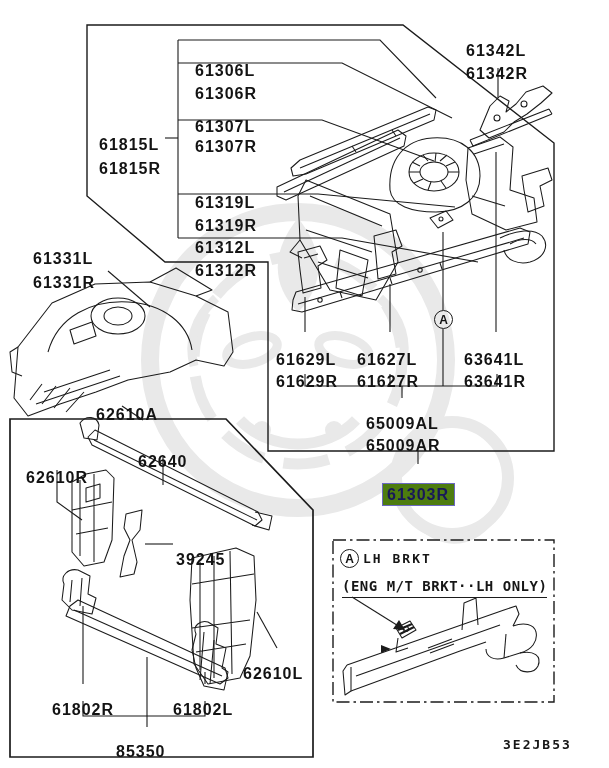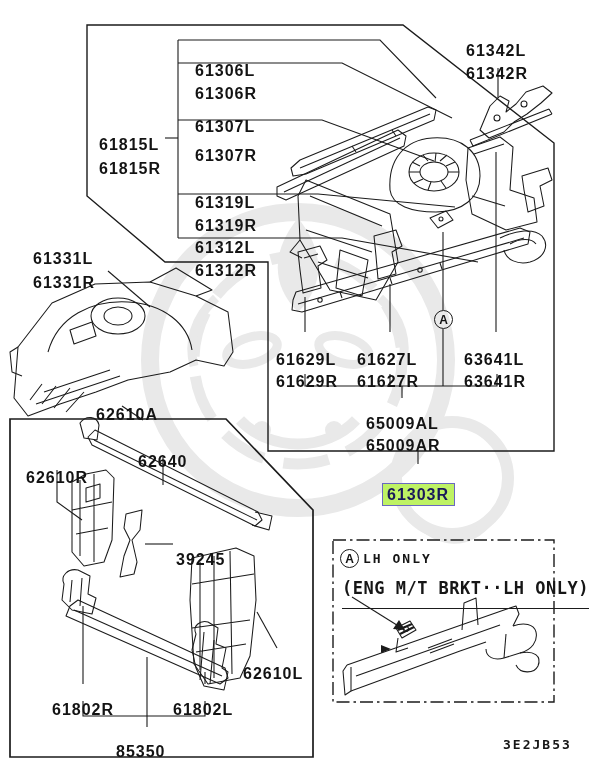--- a/index.html
+++ b/index.html
@@ -9,21 +9,21 @@
   .lbl{position:absolute;z-index:3;font:700 16px/1 "Liberation Sans",sans-serif;
        letter-spacing:1px;color:#131313;white-space:nowrap;margin-top:15px;}
   .hl{position:absolute;z-index:3;font:700 16px/1 "Liberation Sans",sans-serif;
       letter-spacing:1px;white-space:nowrap;padding:3px 5px 2px 4px;}
   .amark{position:absolute;z-index:3;width:17px;height:17px;border-radius:50%;
          display:flex;align-items:center;justify-content:center;
          font:700 12px "Liberation Sans",sans-serif;color:#131313;}
   .mono{position:absolute;z-index:3;font-family:"DejaVu Sans Mono",monospace;
         font-weight:700;color:#161616;white-space:nowrap;}
   .detail-title{font-size:13px;letter-spacing:2px;}
-  .detail-note{font-size:17px;letter-spacing:0.5px;padding-bottom:10px;}
+  .detail-note{font-size:14px;letter-spacing:0.5px;padding-bottom:3px;}
   .code{font-size:13px;letter-spacing:2px;}
 </style>
 </head>
 <body>
 
 <div class="stage">
 
   <svg class="art" width="609" height="768" viewBox="0 0 609 768">
 
     <g fill="none" stroke="#e9e9e9">
@@ -163,21 +163,21 @@
       <path d="M398,638 L396,652 L408,648"></path>
       <path d="M352,597 L400,627"></path>
       <polygon points="405,630 393,629 399,620" fill="#1b1b1b" stroke="none"></polygon>
       <polygon points="381,645 391,649 381,653" fill="#1b1b1b" stroke="none"></polygon>
     </g>
   </svg>
 
   <div class="lbl" style="left:195px;top:48px">61306L</div>
   <div class="lbl" style="left:195px;top:71px">61306R</div>
   <div class="lbl" style="left:195px;top:104px">61307L</div>
-  <div class="lbl" style="left:195px;top:133px">61307R</div>
+  <div class="lbl" style="left:195px;top:124px">61307R</div>
   <div class="lbl" style="left:195px;top:180px">61319L</div>
   <div class="lbl" style="left:195px;top:203px">61319R</div>
   <div class="lbl" style="left:195px;top:225px">61312L</div>
   <div class="lbl" style="left:195px;top:248px">61312R</div>
 
   <div class="lbl" style="left:99px;top:122px">61815L</div>
   <div class="lbl" style="left:99px;top:146px">61815R</div>
 
   <div class="lbl" style="left:466px;top:28px">61342L</div>
   <div class="lbl" style="left:466px;top:51px">61342R</div>
@@ -189,30 +189,30 @@
   <div class="lbl" style="left:276px;top:359px">61629R</div>
   <div class="lbl" style="left:357px;top:337px">61627L</div>
   <div class="lbl" style="left:357px;top:359px">61627R</div>
   <div class="lbl" style="left:464px;top:337px">63641L</div>
   <div class="lbl" style="left:464px;top:359px">63641R</div>
 
   <div class="lbl" style="left:366px;top:401px">65009AL</div>
   <div class="lbl" style="left:366px;top:423px">65009AR</div>
 
   <div class="lbl" style="left:387px;top:467px">61303L</div>
-  <div class="hl" style="left:382px;top:483px;background:#bef264;border:1px solid #6a68c0;color:#18185a">61303R</div>
+  <div class="hl" style="left:382px;top:483px;background:#4d7c0f;border:1px solid #6a68c0;color:#18185a">61303R</div>
 
   <div class="lbl" style="left:96px;top:392px">62610A</div>
   <div class="lbl" style="left:138px;top:439px">62640</div>
   <div class="lbl" style="left:26px;top:455px">62610R</div>
   <div class="lbl" style="left:176px;top:537px">39245</div>
   <div class="lbl" style="left:243px;top:651px">62610L</div>
   <div class="lbl" style="left:52px;top:687px">61802R</div>
   <div class="lbl" style="left:173px;top:687px">61802L</div>
   <div class="lbl" style="left:116px;top:729px">85350</div>
 
   <div class="amark" style="left:434px;top:310px;border:1.6px solid #1b1b1b">A</div>
   <div class="amark" style="left:340px;top:549px;border:1.6px solid #1b1b1b">A</div>
-  <div class="mono detail-title" style="left:363px;top:551px">LH ONLY</div>
+  <div class="mono detail-title" style="left:363px;top:551px">LH BRKT</div>
   <div class="mono detail-note" style="left:342px;top:578px;border-bottom:1.5px solid #1b1b1b">(ENG M/T BRKT··LH ONLY)</div>
 
   <div class="mono code" style="left:503px;top:737px">3E2JB53</div>
 </div>
 
 </body></html>

